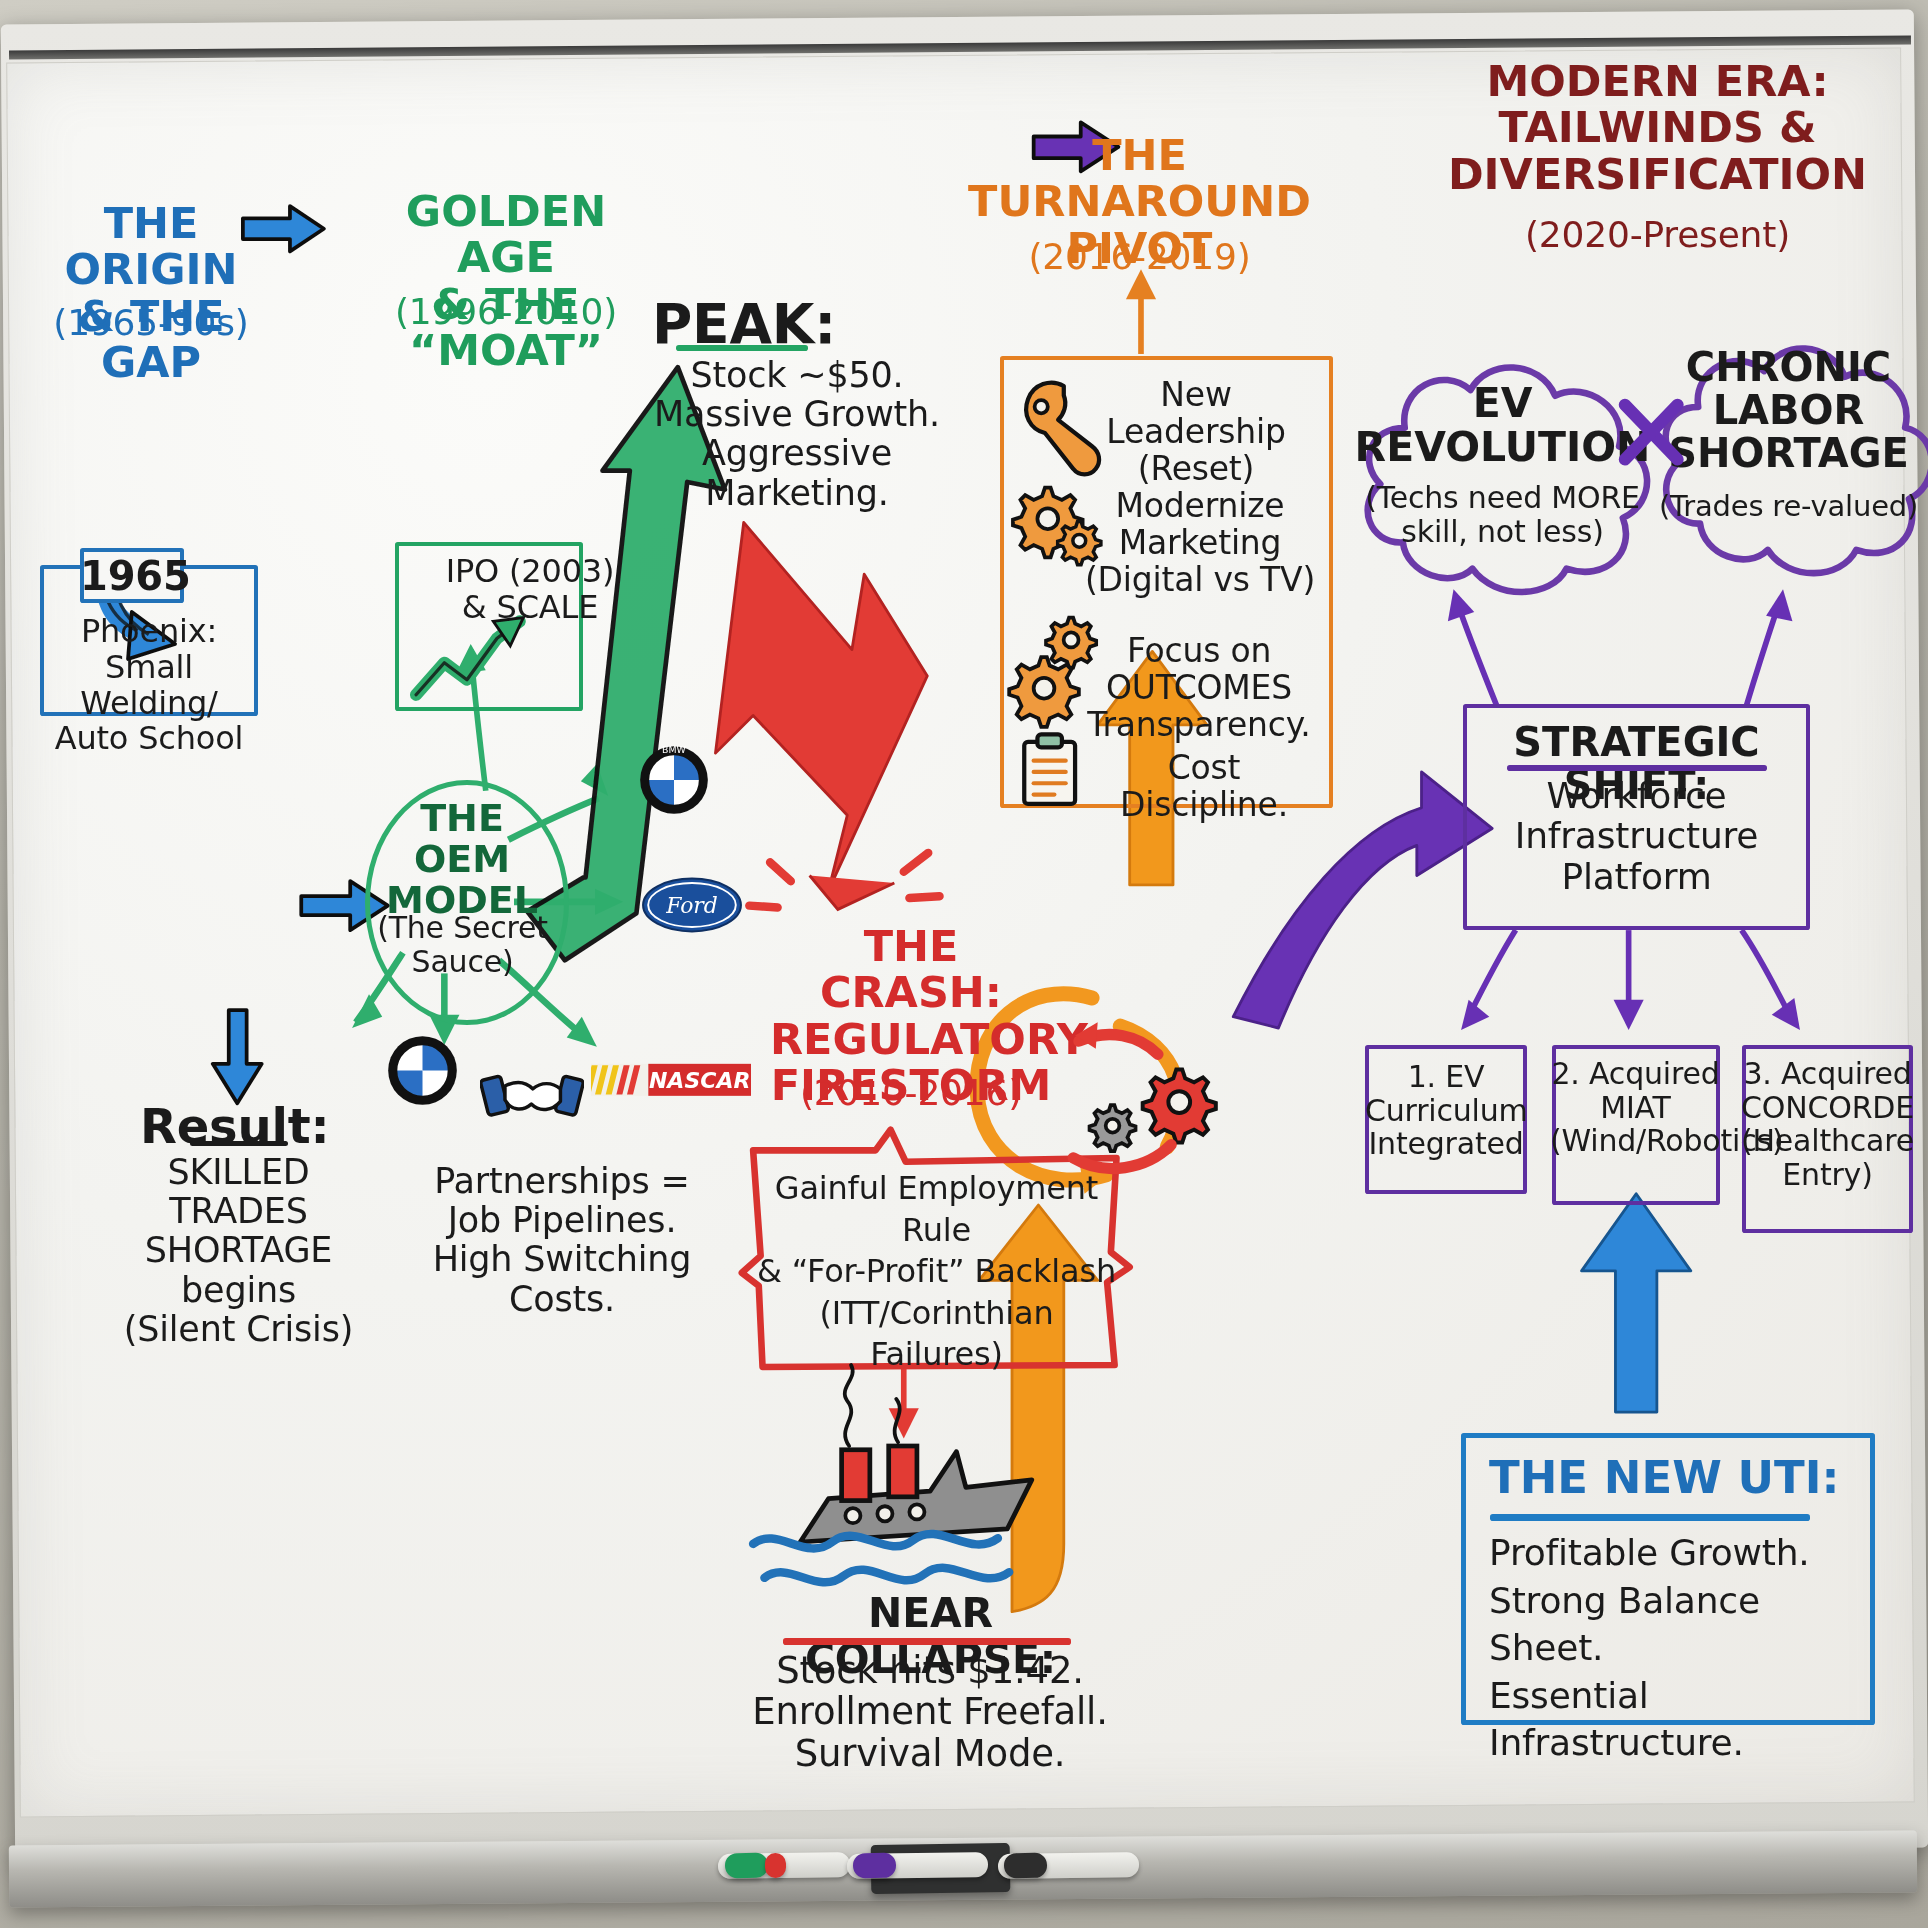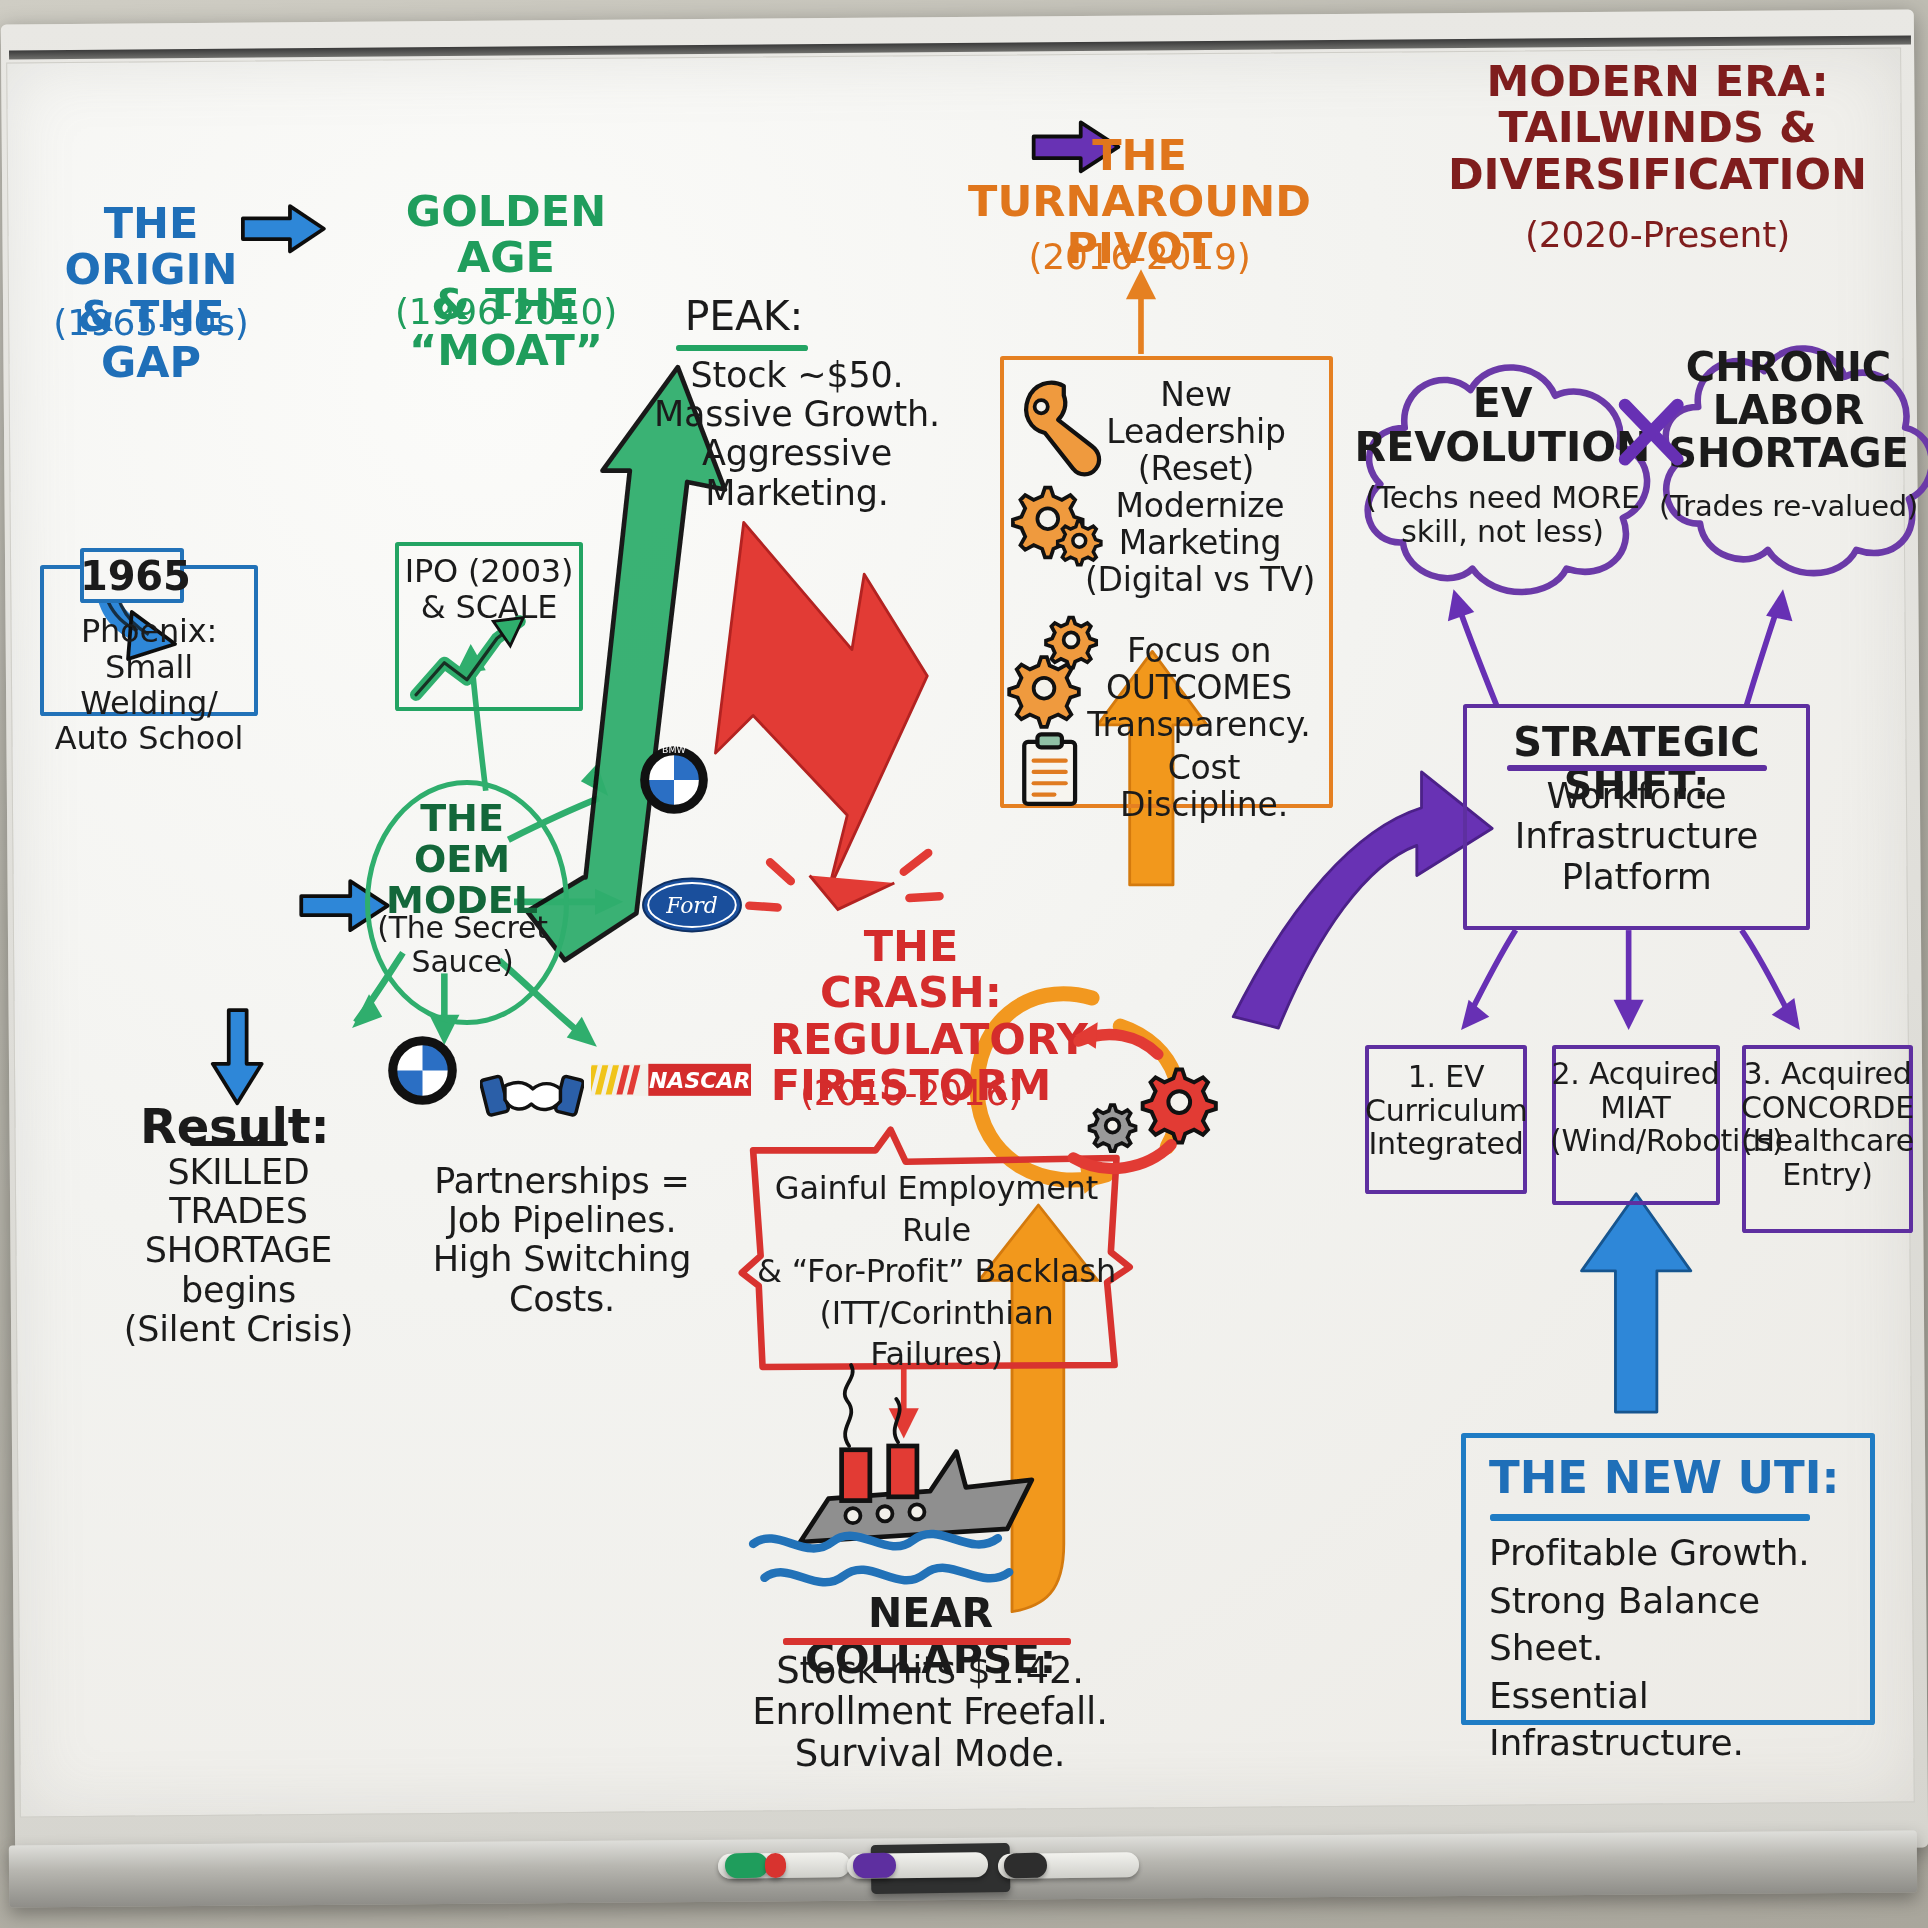--- a/index.html
+++ b/index.html
@@ -244,21 +244,21 @@
 
 
   <div class="ink c-black" style="left:140px;top:1100px;width:188px;font-size:48px;font-weight:700;">Result:</div>
   <div style="position:absolute;left:190px;top:1141px;width:98px;height:4.7px;background:#1b1b1b;border-radius:2.8px;"></div>
   <div class="ink c-black" style="left:102px;top:1153px;width:273px;font-size:35px;">SKILLED TRADES
 SHORTAGE
 begins
 (Silent Crisis)</div>
 
   <div class="box bx-green" style="left:395px;top:542px;width:188px;height:169px;"></div>
-  <div class="ink c-black" style="left:395px;top:554px;width:188px;font-size:32px;">IPO (2003)
+  <div class="ink c-black" style="left:395px;top:554px;width:188px;font-size:32px;padding-left:41px;">IPO (2003)
 &amp; SCALE</div>
   <svg class="layer" style="left:0;top:0;" viewBox="0 0 2048 2048" width="1928" height="1928">
     <g transform="translate(442,660)">
       <path d="M0,78 L30,44 L54,62 L86,18 L110,0" stroke="#2fae6d" stroke-width="13" fill="none" stroke-linejoin="round" stroke-linecap="round"></path>
       <path d="M0,78 L30,44 L54,62 L86,18 L110,0" stroke="#111" stroke-width="3.5" fill="none" stroke-linejoin="round" stroke-linecap="round" opacity=".8"></path>
       <path d="M114,-4 L82,0 L100,26 Z" fill="#2fae6d" stroke="#111" stroke-width="3"></path>
     </g>
   </svg>
 
   <div style="position:absolute;left:365px;top:780px;width:194px;height:235px;border:5.6px solid #2fae6d;border-radius:50%;"></div>
@@ -314,21 +314,21 @@
       </g>
       <rect x="86" y="10" width="154" height="48" fill="#d42c2c"></rect>
       <text x="163" y="47" font-size="33" fill="#fff" text-anchor="middle" font-family="DejaVu Sans" font-weight="bold" font-style="italic">NASCAR</text>
     </svg>
   </div>
 
   <div class="ink c-black" style="left:397px;top:1162px;width:330px;font-size:35px;">Partnerships =
 Job Pipelines.
 High Switching Costs.</div>
 
-  <div class="ink c-black" style="left:650px;top:294px;width:188px;font-size:41px;font-weight:400;">PEAK:</div>
+  <div class="ink c-black" style="left:650px;top:294px;width:188px;font-size:55px;font-weight:700;">PEAK:</div>
   <div style="position:absolute;left:676px;top:345px;width:132px;height:5.6px;background:#23a463;border-radius:2.8px;"></div>
   <div class="ink c-black" style="left:637px;top:356px;width:320px;font-size:35px;">Stock ~$50.
 Massive Growth.
 Aggressive Marketing.</div>
 
   <div class="ink hdr c-red" style="left:770px;top:923px;width:282px;font-size:43px;">THE CRASH:
 REGULATORY
 FIRESTORM</div>
   <div class="ink c-red" style="left:770px;top:1073px;width:282px;font-size:36px;">(2010-2016)</div>
 

